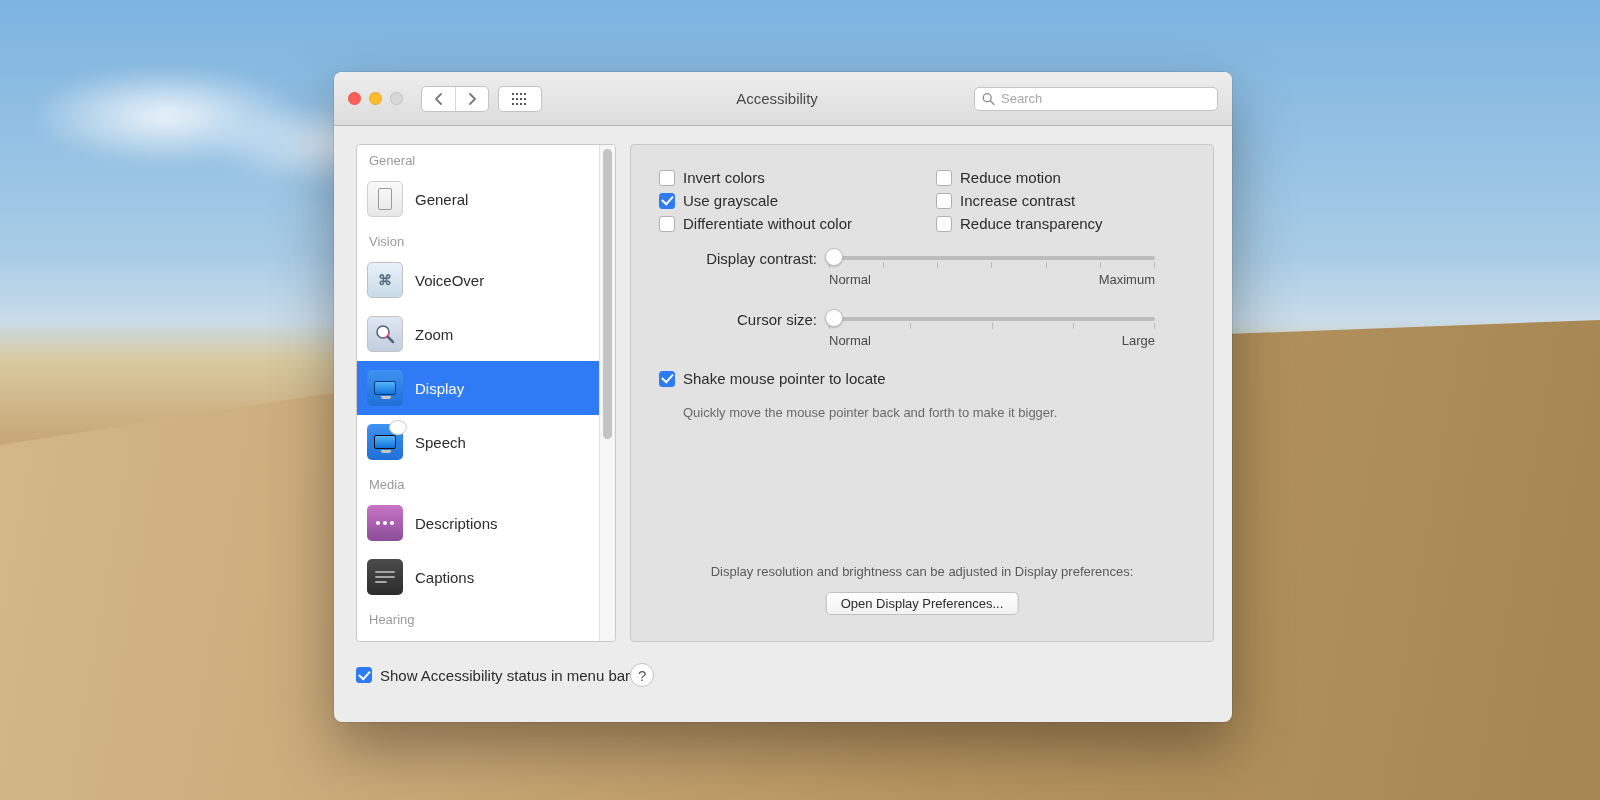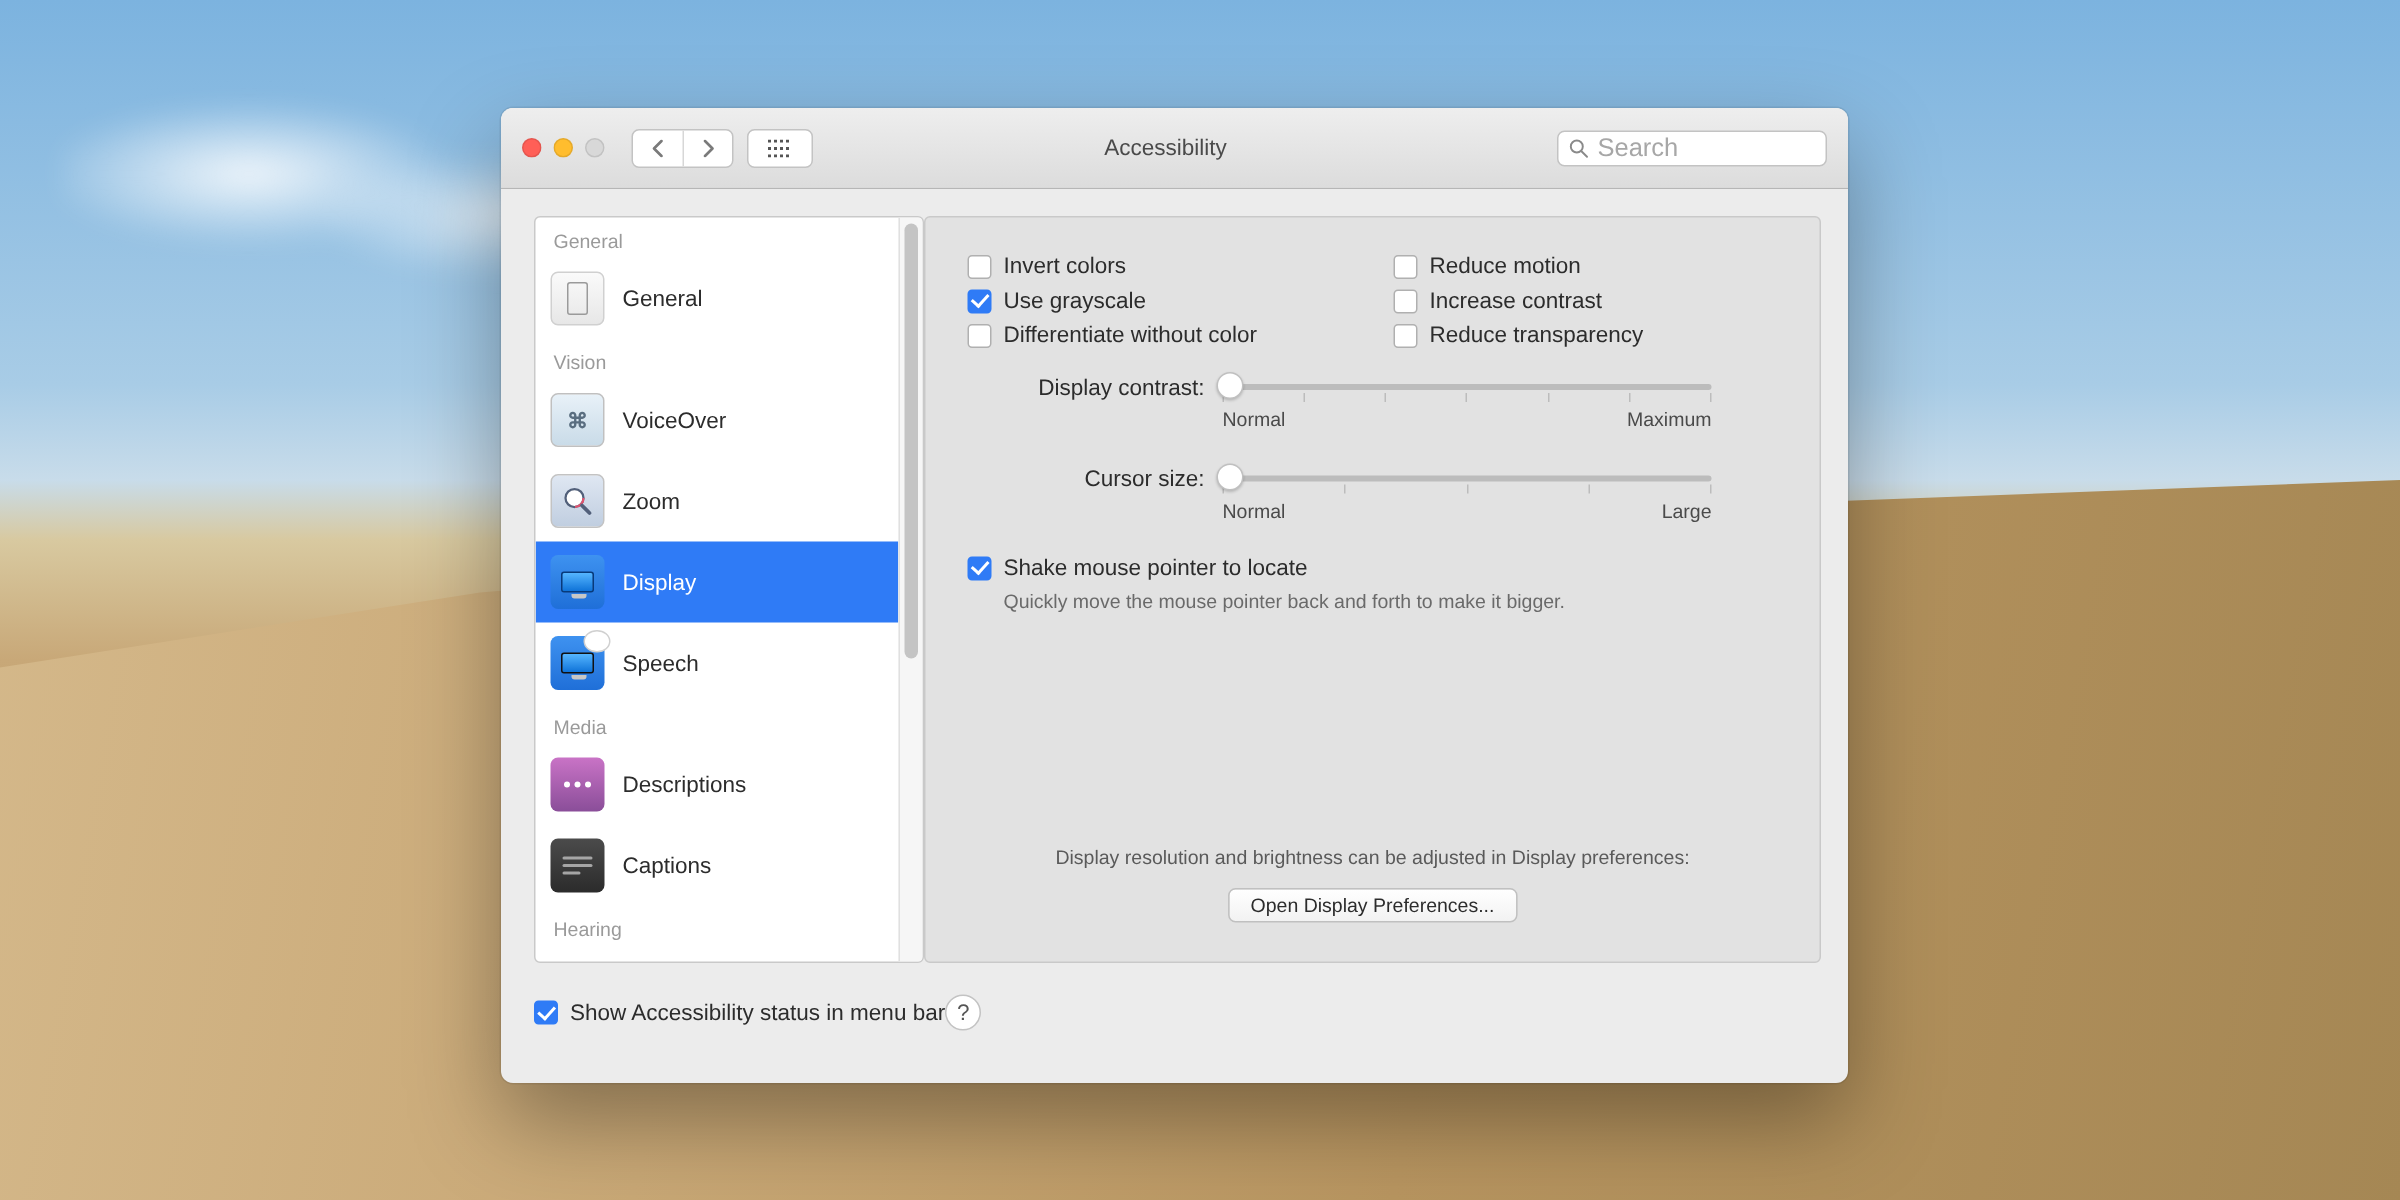--- a/index.html
+++ b/index.html
@@ -11,23 +11,23 @@
 .traffic{display:flex;gap:8px}
 .tlight{width:13px;height:13px;border-radius:50%;border:1px solid rgba(0,0,0,.1)}
 .red{background:#ff5f57}.yellow{background:#ffbd2e}.gray{background:#d8d8d8}
 .navbtns{display:flex;margin-left:18px;background:#fff;border:1px solid #c3c3c3;border-radius:5px;overflow:hidden}
 .navbtn{width:33px;height:24px;display:flex;align-items:center;justify-content:center;color:#7a7a7a}
 .navbtn+.navbtn{border-left:1px solid #d7d7d7}
 .gridbtn{margin-left:9px;width:44px;height:26px;background:#fff;border:1px solid #c3c3c3;border-radius:5px;display:flex;align-items:center;justify-content:center;color:#555}
 .wtitle{position:absolute;left:0;right:12px;text-align:center;font-size:15px;color:#4a4a4a;pointer-events:none}
 .searchwrap{margin-left:auto;position:relative;z-index:2}
 .searchwrap svg{position:absolute;left:8px;top:50%;transform:translateY(-50%);color:#8a8a8a;pointer-events:none}
-.search{width:180px;height:24px;padding:0 8px 0 26px;border:1px solid #c3c3c3;border-radius:5px;background:#fff;font-size:17px;color:#0f766e}
+.search{width:244px;height:24px;padding:0 8px 0 26px;border:1px solid #c3c3c3;border-radius:5px;background:#fff;font-size:13px;color:#0f766e}
 .search::placeholder{color:#a7a7a7}
-.body{display:flex;padding:18px 18px 0 22px;height:520px}
+.body{display:flex;padding:18px 18px 0 22px;gap:14px;height:520px}
 .sidebar{width:260px;height:498px;background:#fff;border:1px solid #c9c9c9;border-radius:4px;overflow:hidden;display:flex;position:relative}
 .sidelist{flex:1;overflow:hidden}
 .scrolltrack{width:16px;background:#f6f6f6;border-left:1px solid #e0e0e0;position:relative}
 .scrollthumb{position:absolute;left:3px;top:4px;width:9px;height:290px;background:#c4c4c4;border-radius:5px}
 .section{padding:8px 0 4px 12px;font-size:13px;color:#9a9a9a}
 .item{height:54px;display:flex;align-items:center;gap:12px;padding:0 10px;cursor:default}
 .item.selected{background:#2f7bf6;color:#fff}
 .item:not(.selected){color:#2c2c2c}
 .iconbox{width:36px;height:36px;border-radius:5px;display:flex;align-items:center;justify-content:center;flex-shrink:0}
 .label{font-size:15px}
@@ -38,21 +38,21 @@
 .chkbox.checked{background:#2f7bf6;border-color:#2f7bf6}
 .chkbox.checked::after{content:"";width:9px;height:5px;border:2px solid #fff;border-top:0;border-right:0;transform:rotate(-48deg) translate(1px,-1px)}
 .sliderblock{display:flex;align-items:flex-start;margin-bottom:22px}
 .sliderlabel{width:170px;text-align:right;font-size:15px;color:#2c2c2c;padding-right:12px;padding-top:2px}
 .sliderwrap{flex:1;max-width:326px}
 .track{height:4px;background:#bcbcbc;border-radius:2px;position:relative;margin-top:8px}
 .thumb{position:absolute;top:-8px;width:18px;height:18px;background:#fff;border:1px solid #c0c0c0;border-radius:50%;box-shadow:0 1px 2px rgba(0,0,0,.2)}
 .ticks{display:flex;justify-content:space-between;margin-top:2px}
 .tick{width:1px;height:6px;background:#bcbcbc}
 .ticklabels{display:flex;justify-content:space-between;font-size:13px;color:#4a4a4a;margin-top:4px}
-.shake .sub{font-size:13px;color:#6a6a6a;margin-left:24px;margin-top:6px}
+.shake .sub{font-size:13px;color:#6a6a6a;margin-left:24px;margin-top:18px}
 .bottomtext{position:absolute;left:0;right:0;bottom:62px;text-align:center;font-size:13px;color:#5a5a5a}
 .prefbtn{position:absolute;left:50%;bottom:26px;transform:translateX(-50%);padding:3px 14px;background:linear-gradient(180deg,#fff,#f2f2f2);border:1px solid #c0c0c0;border-radius:5px;font-size:13px;color:#2c2c2c}
 .footer{height:58px;padding:0 22px;display:flex;align-items:center;justify-content:flex-start}
 .helpbtn{width:24px;height:24px;border-radius:50%;background:#fff;border:1px solid #c3c3c3;display:flex;align-items:center;justify-content:center;font-size:15px;color:#555}
 .icb-general{background:linear-gradient(180deg,#fafafa,#e7e7e7);border:1px solid #d0d0d0}
 .icb-vo{background:linear-gradient(180deg,#e8f1f8,#c9dbe8);border:1px solid #c0c0c0}
 .icb-zoom{background:linear-gradient(180deg,#dfe7f2,#c0cee0);border:1px solid #c3c3c3}
 .icb-display{background:linear-gradient(180deg,#3e92f0,#1f6fd8)}
 .icb-speech{background:linear-gradient(180deg,#3e92f0,#1f6fd8);position:relative}
 .icb-desc{background:linear-gradient(180deg,#c973c6,#8a4e99)}

